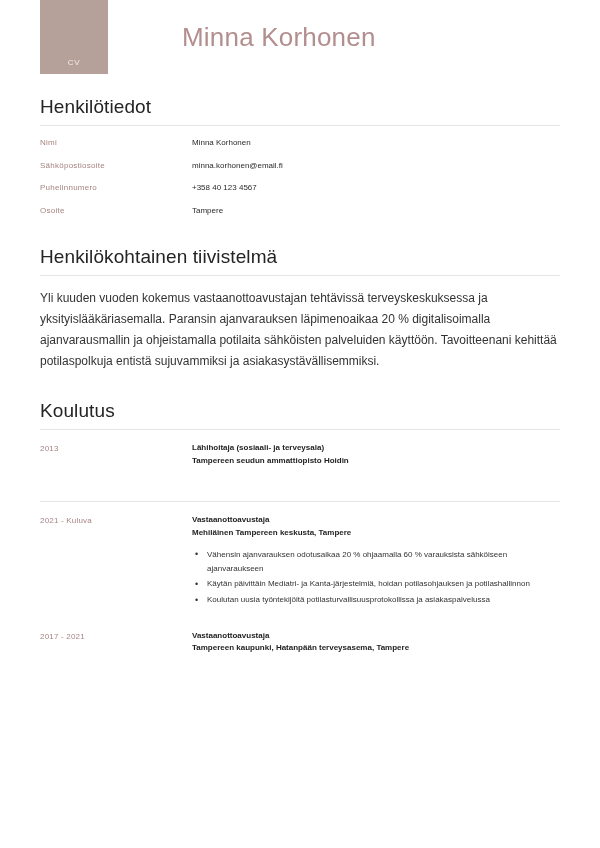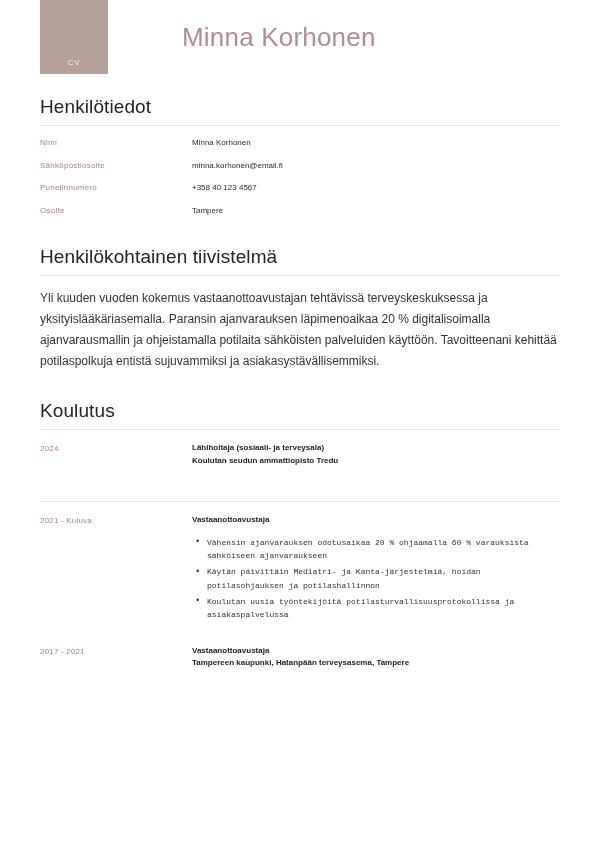--- a/index.html
+++ b/index.html
@@ -129,21 +129,20 @@
   .entry-line {
     font-size: 8px;
     font-weight: bold;
     color: #1e1e1e;
     line-height: 1.55;
   }
   .entry-bullets {
     margin: 9px 0 0 0;
     padding-left: 15px;
     list-style: none;
-    font-family: Liberation Mono, monospace;
   }
   .entry-bullets li {
     font-size: 8px;
     line-height: 1.72;
     color: #333333;
     position: relative;
     margin-bottom: 2px;
     max-width: 355px;
   }
   .entry-bullets li::before {
@@ -208,37 +207,38 @@
     <p class="summary-text">Yli kuuden vuoden kokemus vastaanottoavustajan tehtävissä terveyskeskuksessa ja yksityislääkäriasemalla. Paransin ajanvarauksen läpimenoaikaa 20 % digitalisoimalla ajanvarausmallin ja ohjeistamalla potilaita sähköisten palveluiden käyttöön. Tavoitteenani kehittää potilaspolkuja entistä sujuvammiksi ja asiakasystävällisemmiksi.</p>
   </div>
 
   <div class="gap-md"></div>
 
   <div class="section">
     <h2 class="section-title">Koulutus</h2>
     <div class="section-rule"></div>
 
     <div class="entry">
-      <div class="entry-date">2024</div>
+      <div class="entry-date">2013</div>
       <div class="entry-body">
         <div class="entry-line">Lähihoitaja (sosiaali- ja terveysala)</div>
-        <div class="entry-line">Koulutan seudun ammattiopisto Tredu</div>
+        <div class="entry-line">Tampereen seudun ammattiopisto Hoidin</div>
       </div>
     </div>
   </div>
 
   <div class="gap-lg"></div>
 
   <div class="section">
     <div class="section-rule"></div>
 
     <div class="entry">
       <div class="entry-date">2021 - Kuluva</div>
       <div class="entry-body">
         <div class="entry-line">Vastaanottoavustaja</div>
+        <div class="entry-line">Mehiläinen Tampereen keskusta, Tampere</div>
         <ul class="entry-bullets">
           <li>Vähensin ajanvarauksen odotusaikaa 20 % ohjaamalla 60 % varauksista sähköiseen ajanvaraukseen</li>
           <li>Käytän päivittäin Mediatri- ja Kanta-järjestelmiä, hoidan potilasohjauksen ja potilashallinnon</li>
           <li>Koulutan uusia työntekijöitä potilasturvallisuusprotokollissa ja asiakaspalvelussa</li>
         </ul>
       </div>
     </div>
 
     <div class="gap-entry"></div>
 

